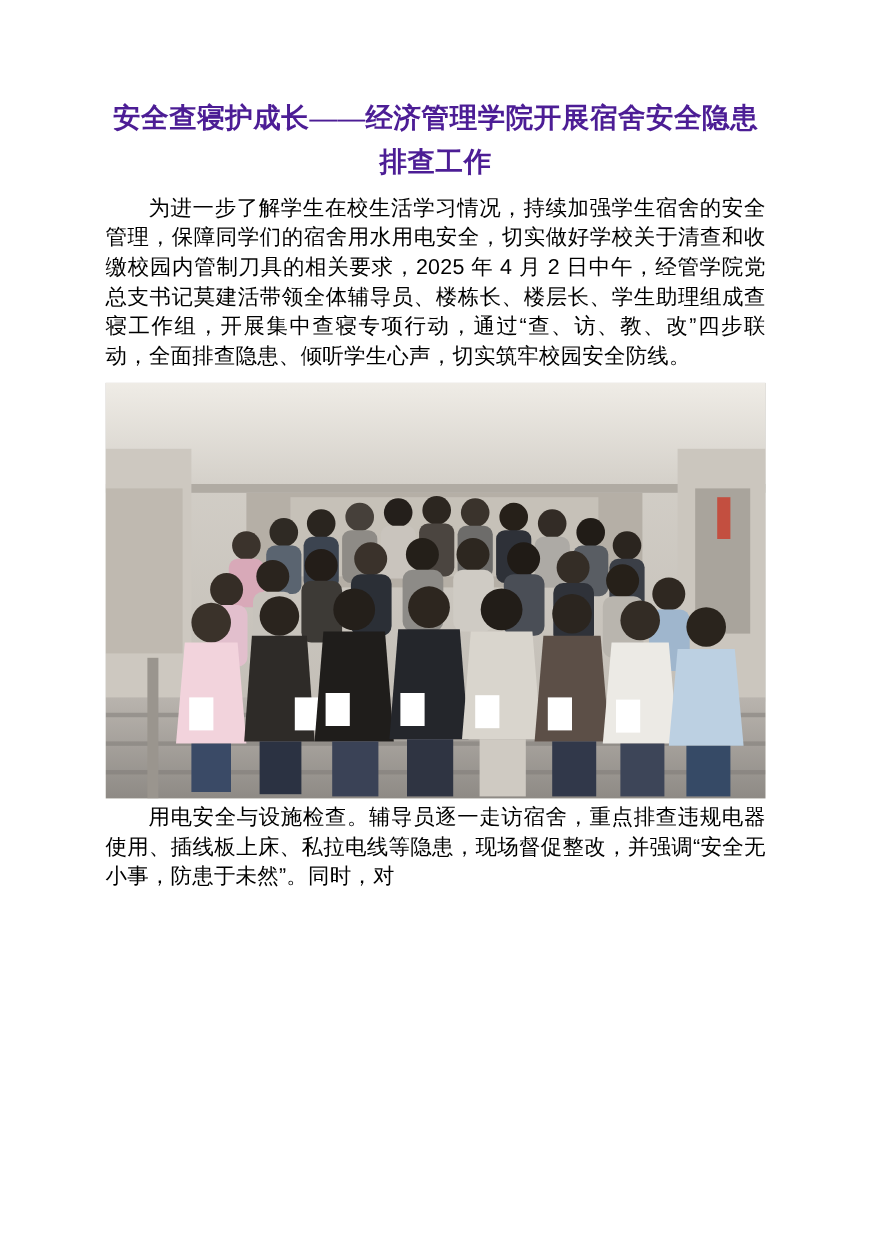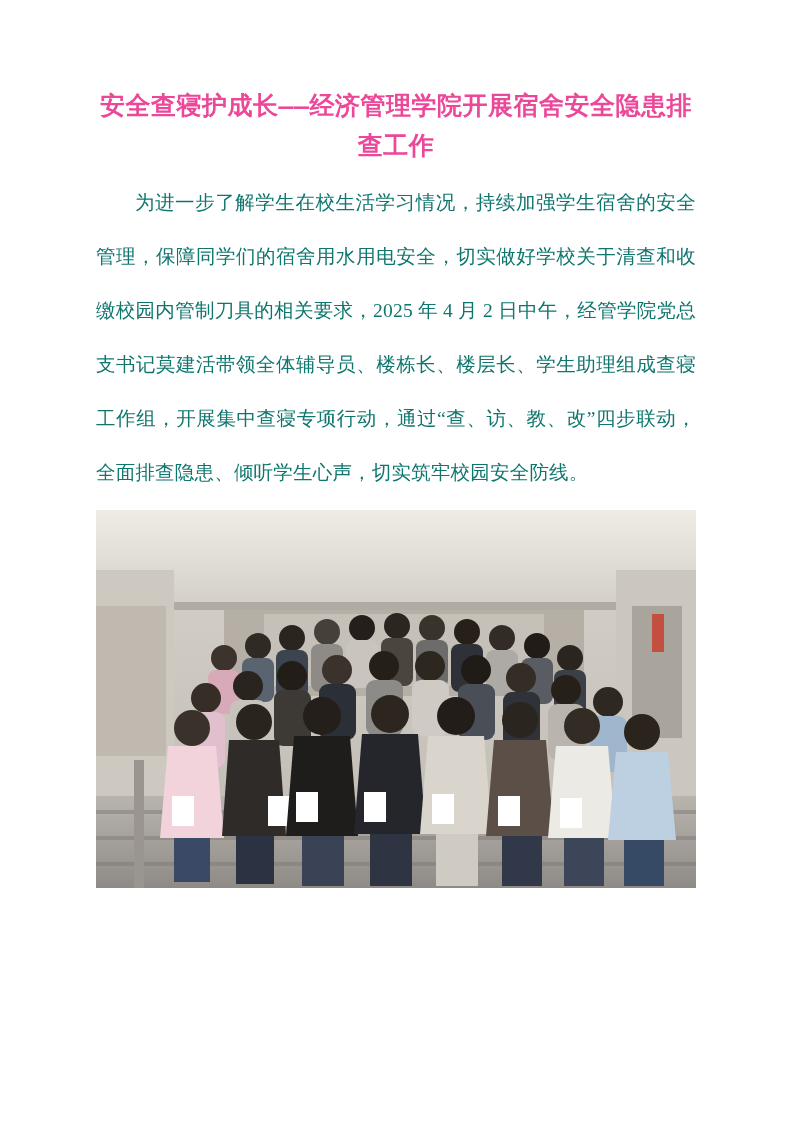--- a/index.html
+++ b/index.html
@@ -16,35 +16,35 @@
     overflow: hidden;
     box-sizing: border-box;
   }
   .content {
     position: absolute;
     left: 96px;
     top: 88px;
     width: 600px;
   }
   .doc-title {
-    font-family: Liberation Mono, monospace;
+    font-family: Liberation Serif, serif;
     font-weight: bold;
     font-size: 25px;
     line-height: 40px;
     text-align: center;
-    color: #ec4899;
+    color: #4c1d95;
     letter-spacing: 0.5px;
     margin: 0 0 6px 0;
     padding: 0 4px;
   }
   .para {
-    font-family: Liberation Serif, serif;
+    font-family: Liberation Sans, sans-serif;
     font-size: 19.5px;
-    line-height: 54px;
-    color: #0f766e;
+    line-height: 27px;
+    color: #000000;
     text-align: justify;
     text-justify: inter-ideograph;
     text-indent: 39px;
     margin: 0;
     letter-spacing: 0.2px;
   }
   .para-gap-top {
     margin-top: 8px;
   }
   .figure {
@@ -193,15 +193,16 @@
           <rect x="464" y="288" width="22" height="30" fill="#ffffff"></rect>
 
           <circle cx="546" cy="222" r="18" fill="#2a241d"></circle>
           <path d="M520 242 h52 l8 88 h-68 z" fill="#bcd0e2"></path>
           <rect x="528" y="330" width="40" height="46" fill="#364a66"></rect>
         </g>
       </svg>
     </div>
 
 
+    <p class="para">用电安全与设施检查。辅导员逐一走访宿舍，重点排查违规电器使用、插线板上床、私拉电线等隐患，现场督促整改，并强调“安全无小事，防患于未然”。同时，对</p>
 
   </div>
 </div>
 
 </body></html>

